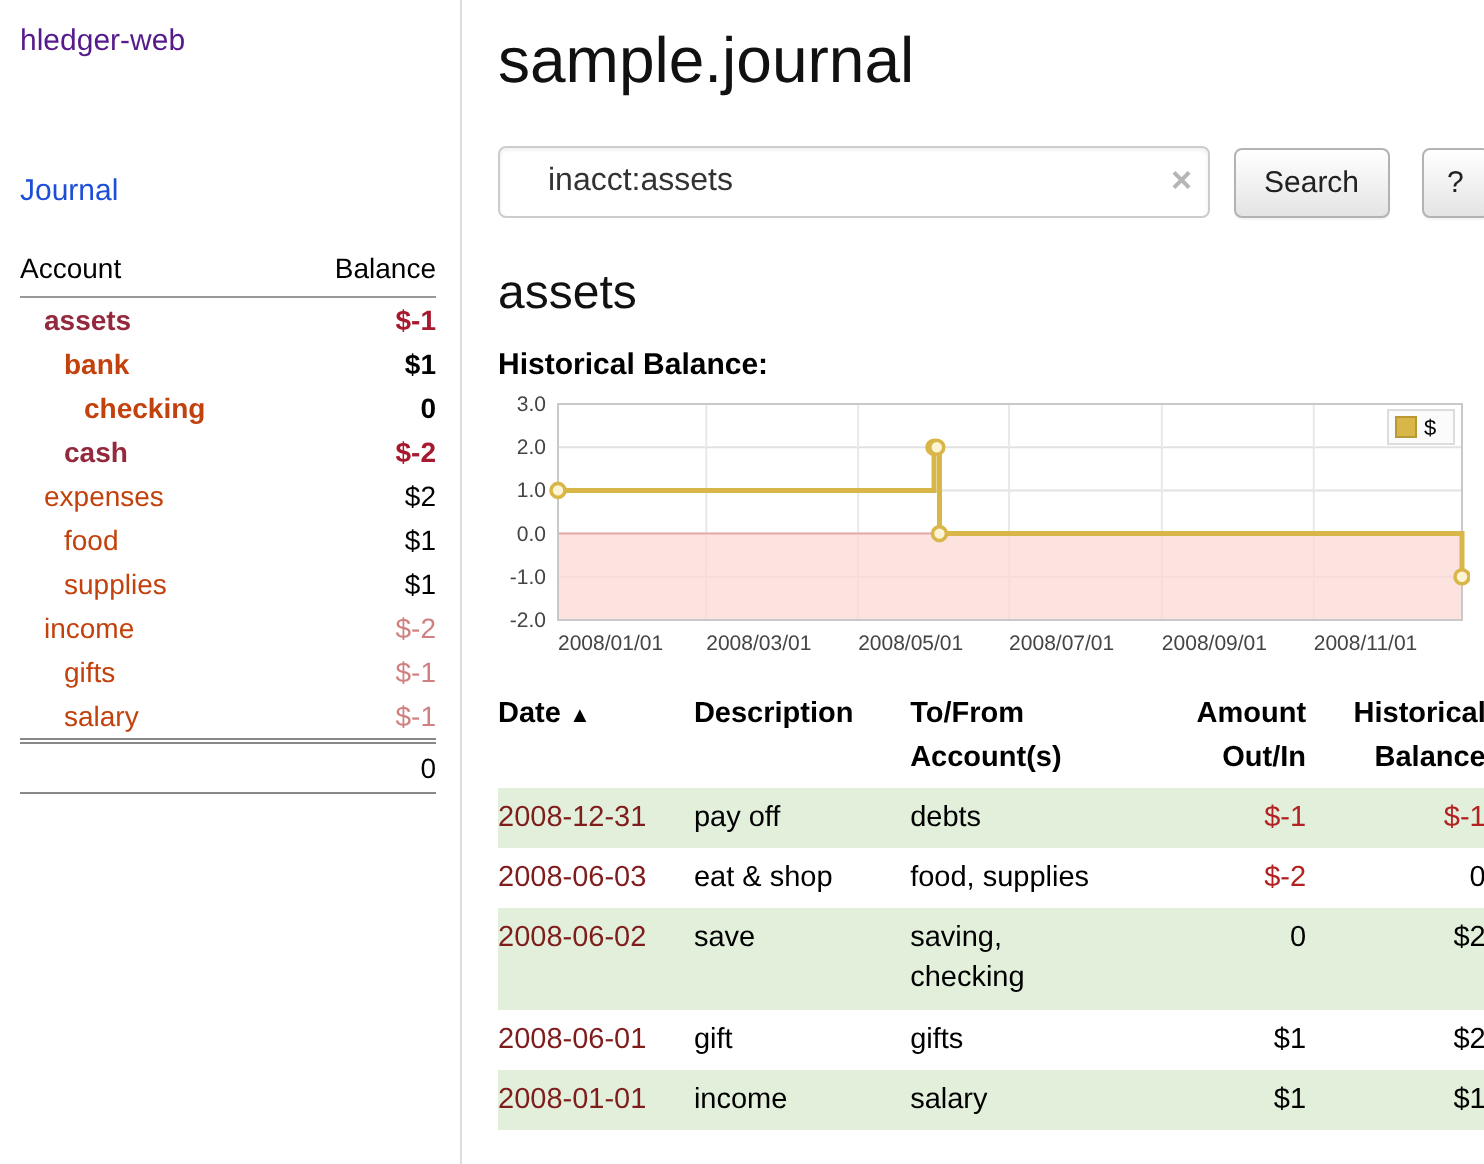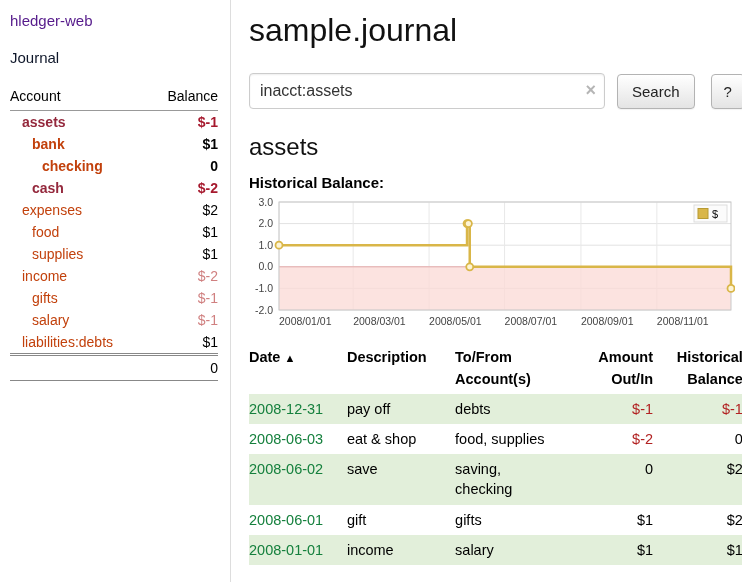--- a/index.html
+++ b/index.html
@@ -3,21 +3,21 @@
 <meta charset="utf-8">
 <style>
   * { margin:0; padding:0; box-sizing:border-box; }
   html, body { width:742px; height:582px; background:#fff; overflow:hidden;
                font-family:"Liberation Sans", sans-serif; color:#000; }
   .app { display:flex; width:690px; height:582px; }
 
   
   .sidebar { width:231px; flex-shrink:0; border-right:1px solid #ddd; padding:12px 12px 0 10px; }
   .brand { display:block; color:#551a8b; font-size:15px; text-decoration:none; cursor:pointer; }
-  .journal-link { display:block; margin-top:20px; color:#0f172a; font-size:15px; text-decoration:none; cursor:pointer; }
+  .journal-link { display:block; margin-top:58px; color:#1d4ed8; font-size:15px; text-decoration:none; cursor:pointer; }
   .accounts { width:100%; border-collapse:collapse; margin-top:20px; font-size:14px; }
   .accounts th { font-weight:normal; text-align:left; padding:2px 0 6px 0; border-bottom:1px solid #999;margin-left:28px; }
   .accounts th.num, .accounts td.num { text-align:right; }
   .accounts td { padding:3px 0; white-space:nowrap; }
   .lvl1 { padding-left:12px !important; }
   .lvl2 { padding-left:22px !important; }
   .lvl3 { padding-left:32px !important; }
   .acct-link { text-decoration:none; cursor:pointer; }
   .name-purple { color:#c2410c; }
   .name-maroon { color:#94283c; }
@@ -26,42 +26,42 @@
   .bal-neg-strong { color:#a6192e; font-weight:bold; }
   .bal-neg-soft { color:#d08080; }
   .accounts tfoot td { border-top:3px double #888; border-bottom:1px solid #888; padding:4px 0; }
 
   
   .main { flex:1; padding:8px 6px 0 18px; }
   h1.page-title { font-size:32px; font-weight:normal; margin-top:4px; color:#111; }
   .search-row { display:flex; align-items:center; margin-top:24px; }
   .search-wrap { position:relative; width:356px; }
   .search-input { width:100%; height:36px; border:1px solid #ccc; border-radius:4px;
-                  font-size:16px; padding:0 30px 0 10px; color:#333;
+                  font-size:16px; padding:0 30px 0 24px; color:#333;
                   font-family:"Liberation Sans", sans-serif;
                   box-shadow:inset 0 1px 2px rgba(0,0,0,0.07); }
   .clear-icon { position:absolute; right:9px; top:7px; color:#b5b5b5; font-size:18px;
                 font-weight:bold; cursor:pointer; line-height:20px; }
   .btn { margin-left:12px; font-size:15px; padding:8px 14px; border:1px solid #b3b3b3;
          border-radius:4px; background:linear-gradient(#ffffff,#e4e4e4); color:#222;
          font-family:"Liberation Sans", sans-serif; cursor:pointer;
          box-shadow:0 1px 1px rgba(0,0,0,0.05); }
   .btn.help { margin-left:16px; padding:8px 12px; }
   h2.account-heading { font-size:24px; font-weight:normal; margin-top:24px; color:#111; }
   .chart-label { font-weight:bold; font-size:15px; margin-top:13px; }
   .chart-svg { display:block; margin-top:5px; }
 
   
   .register { border-collapse:collapse; width:100%; margin-top:8px; font-size:14.5px; }
   .register th { text-align:left; vertical-align:top; font-weight:bold;
                  padding:3px 6px 3px 0; line-height:1.5; }
   .register th.num, .register td.num { text-align:right; padding-right:2px; }
   .register td { padding:5px 6px 5px 0; vertical-align:top; line-height:1.4; }
   .register tbody tr.stripe { background:#e2efda; }
-  .date-link { color:#15803d; text-decoration:none; cursor:pointer; white-space:nowrap;margin-top:16px; }
+  .date-link { color:#7f1d1d; text-decoration:none; cursor:pointer; white-space:nowrap;margin-top:16px; }
   .neg { color:#b22222; }
   .sort-arrow { font-size:11px; margin-left:4px; }
 </style>
 </head>
 <body>
 
 <div class="app">
 
   <aside class="sidebar">
     <a class="brand">hledger-web</a>
@@ -106,24 +106,20 @@
             <td class="lvl1"><a class="acct-link name-purple">income</a></td>
             <td class="num bal-neg-soft">$-2</td>
           </tr>
           <tr>
             <td class="lvl2"><a class="acct-link name-purple">gifts</a></td>
             <td class="num bal-neg-soft">$-1</td>
           </tr>
           <tr>
             <td class="lvl2"><a class="acct-link name-purple">salary</a></td>
             <td class="num bal-neg-soft">$-1</td>
-          </tr>
-          <tr>
-            <td class="lvl1"><a class="acct-link name-purple">liabilities:debts</a></td>
-            <td class="num bal-pos">$1</td>
           </tr>
         </tbody>
       <tfoot>
         <tr>
           <td></td>
           <td class="num">0</td>
         </tr>
       </tfoot>
     </table>
   </aside>

